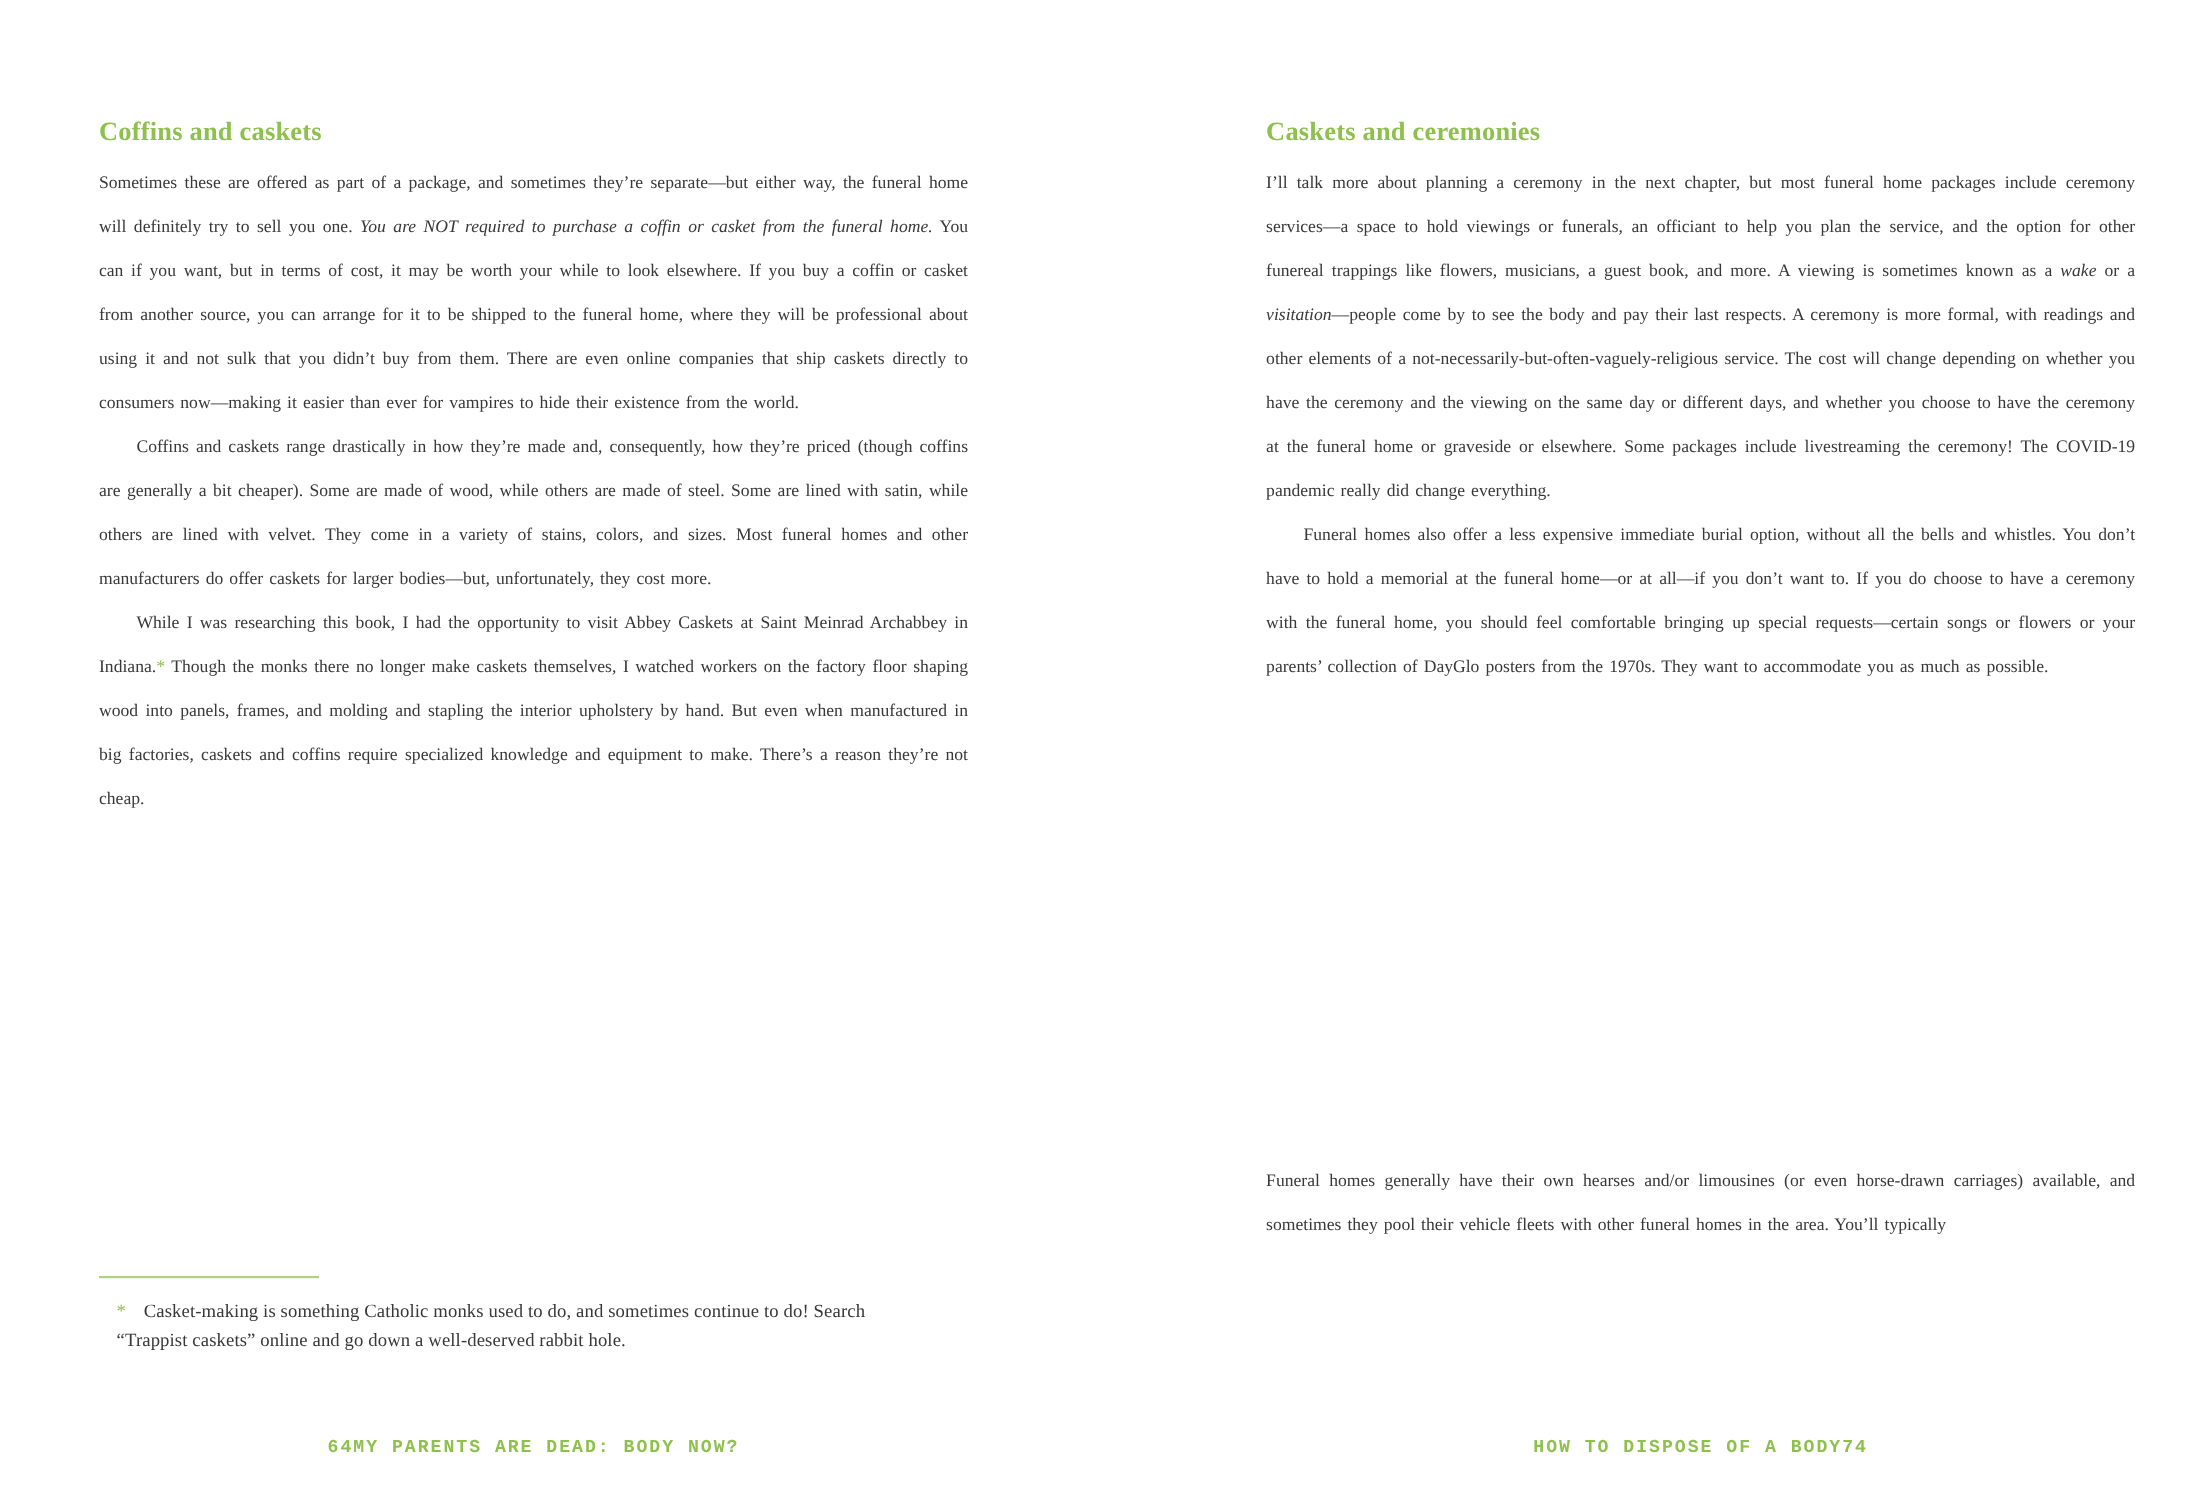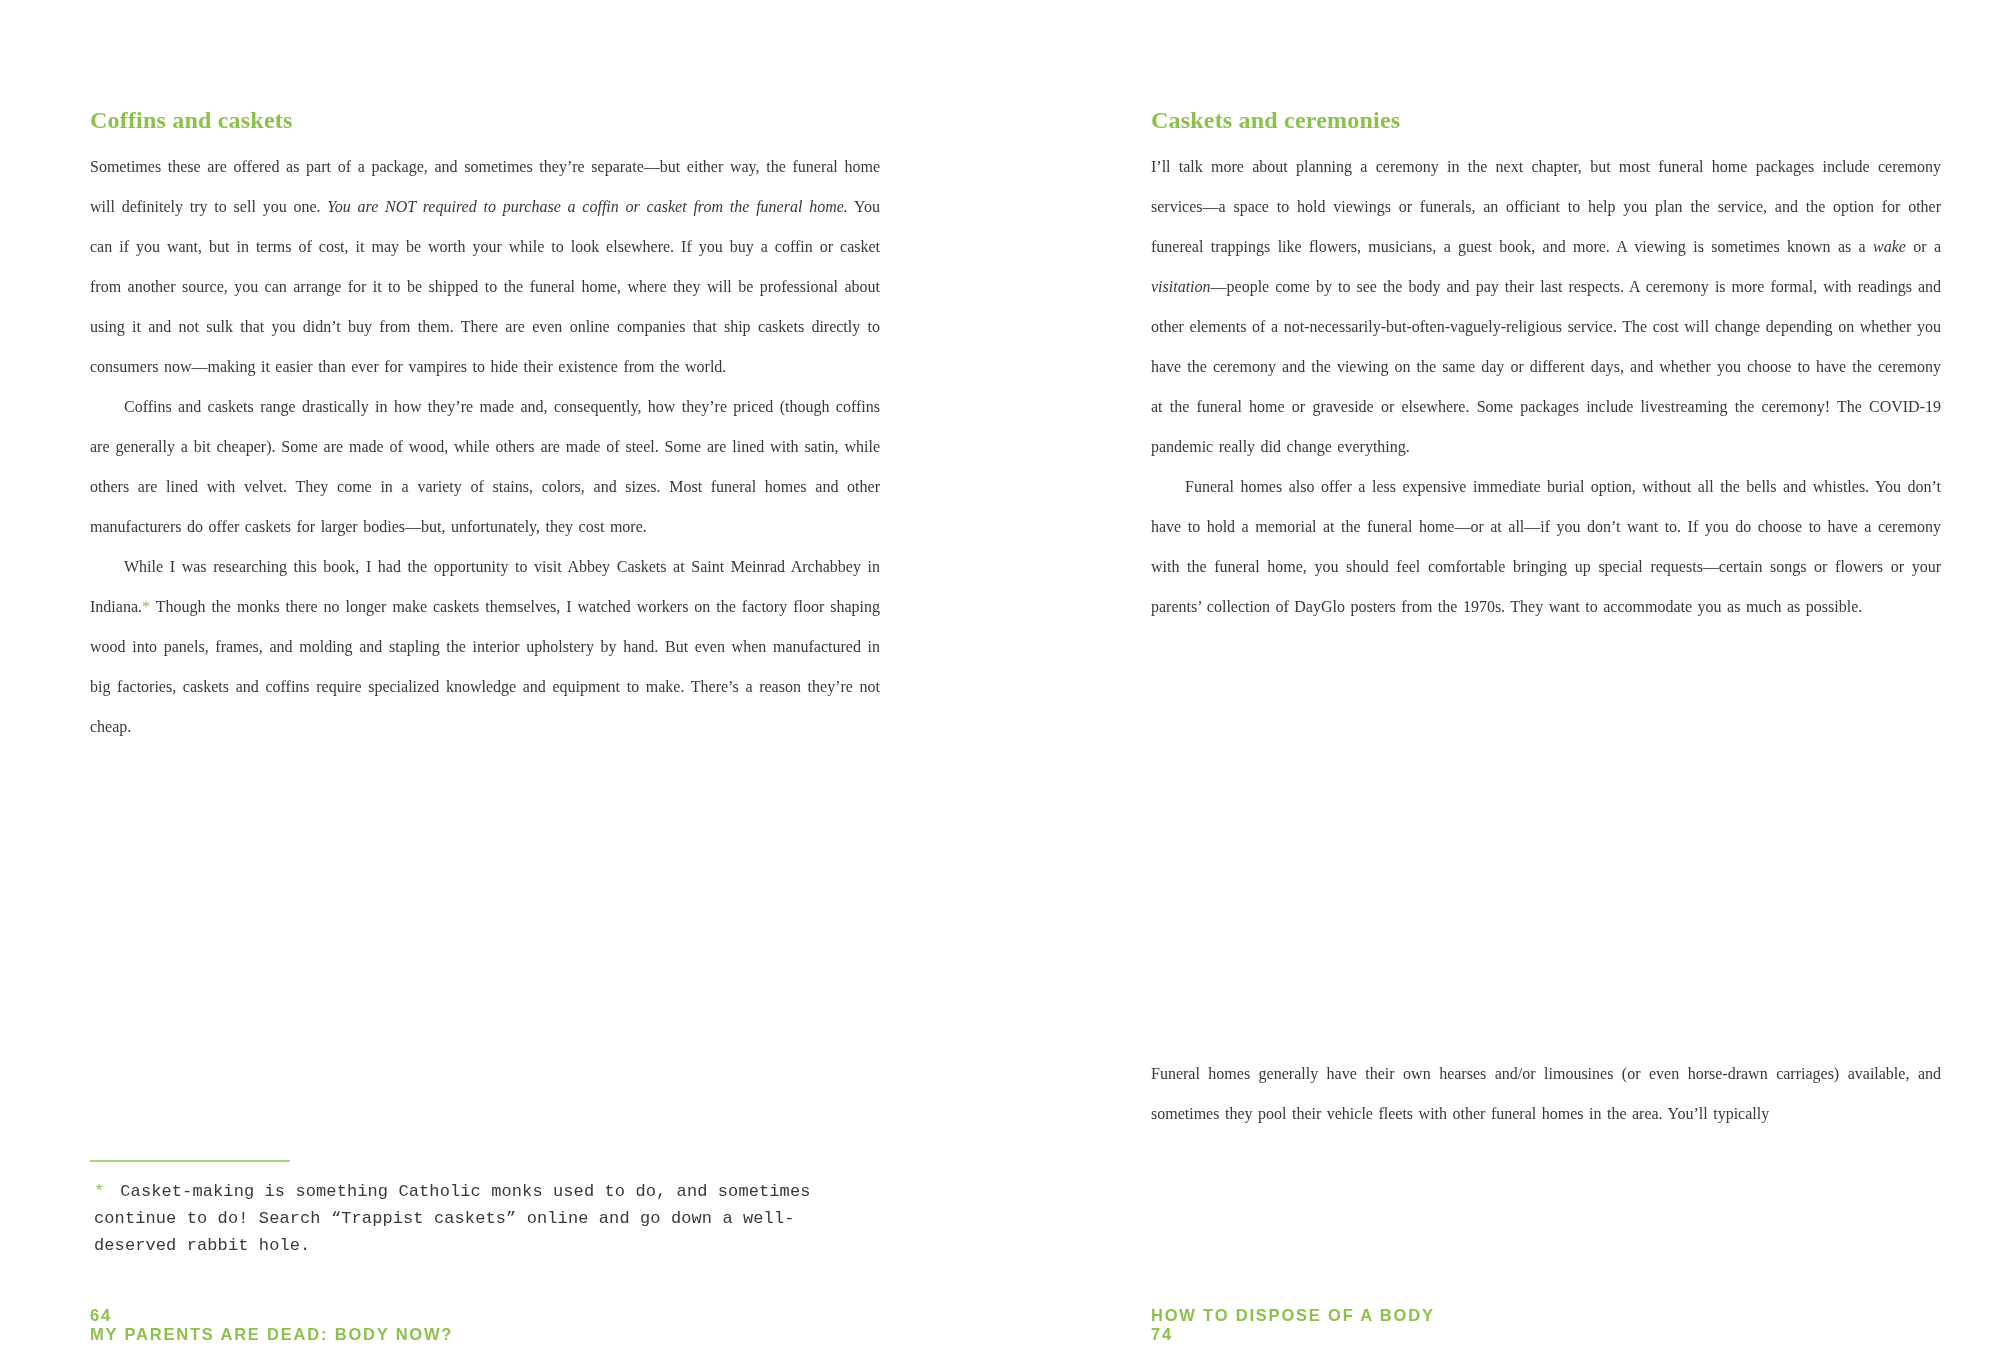--- a/index.html
+++ b/index.html
@@ -53,42 +53,41 @@
     top: 1160px;
     width: 775px;
   }
   .footnote-rule {
     width: 200px;
     height: 2px;
     background: var(--footnote-rule, #aed284);
     margin: 0 0 16px 0;
   }
   .footnote-text {
-    font-family: Liberation Mono, monospace;
+    font-family: Liberation Serif, serif;
     font-size: 17px;
     line-height: 27px;
     letter-spacing: 0.1px;
     color: var(--body-text, #383838);
-    margin: 4px;
+    margin: 16px;
   }
   .footnote-text .marker { padding-right: 16px; }
 
   .page-footer {
     position: absolute;
     top: 1306px;
     width: 790px;
     display: flex;
-    justify-content: flex-start;
+    justify-content: center;
     align-items: baseline;
-    font-family: Liberation Sans, sans-serif;
+    font-family: Liberation Mono, monospace;
     font-weight: 700;
     font-size: 16.5px;
     letter-spacing: 1.8px;
     color: var(--accent-green, #8ec04e);
-    flex-direction: column;
   }
   #left-footer  { left: 90px;  }
   #right-footer { left: 1151px; }
 </style>
 </head>
 <body>
 
 <main>
 
   <section id="left-column" class="page-column">

